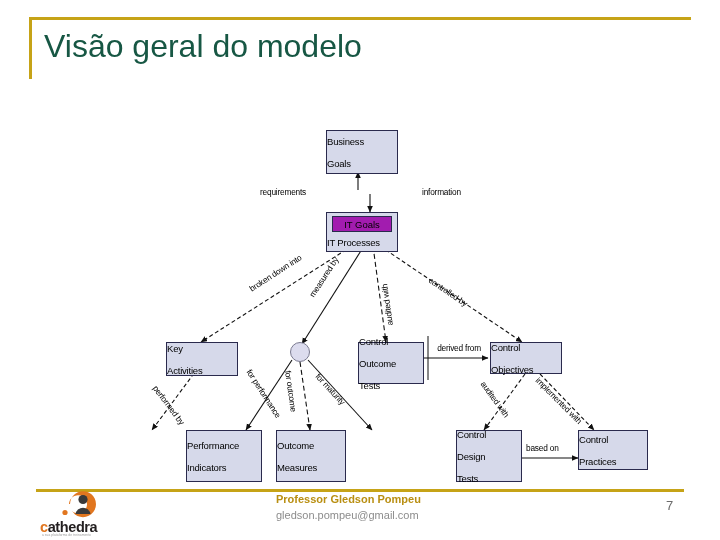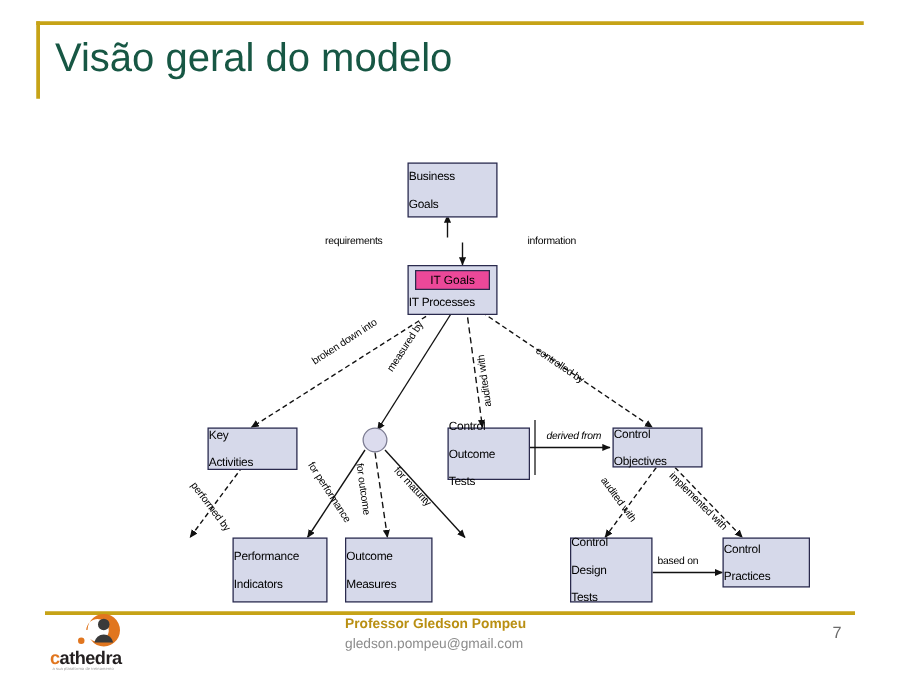--- a/index.html
+++ b/index.html
@@ -66,21 +66,21 @@
     line-height: 11px;
     text-align: left;
     display: flex;
     align-items: center;
     justify-content: center;
     letter-spacing: -0.2px;
   }
   .dg-box span { display: block; width: 100%; }
   .dg-inner {
     position: absolute;
-    background: #ec4899;
+    background: #a21caf;
     border: 1.2px solid #2a2a4d;
     box-sizing: border-box;
     font-size: 9.5px;
     line-height: 11px;
     text-align: center;
     display: flex;
     align-items: center;
     justify-content: center;
     color: #000;
   }
@@ -288,21 +288,21 @@
     <div class="dg-label rot" style="left:178px; top:168px; transform:rotate(-33deg);">broken down into</div>
     <div class="dg-label rot" style="left:238px; top:176px; transform:rotate(-57deg);">measured by</div>
     <div class="dg-label rot" style="left:316px; top:208px; transform:rotate(-98deg);">audited with</div>
     <div class="dg-label rot" style="left:362px; top:158px; transform:rotate(34deg);">controlled by</div>
 
     <div class="dg-label rot" style="left:88px; top:266px; transform:rotate(53deg);">performed by</div>
     <div class="dg-label rot" style="left:182px; top:250px; transform:rotate(57deg);">for performance</div>
     <div class="dg-label rot" style="left:222px; top:252px; transform:rotate(82deg);">for outcome</div>
     <div class="dg-label rot" style="left:250px; top:254px; transform:rotate(47deg);">for maturity</div>
 
-    <div class="dg-label" style="left:364px; top:226px; width:50px; white-space:normal;font-style:italic;">
+    <div class="dg-label" style="left:364px; top:226px; width:50px; white-space:normal;">
       <span>derived from</span>
     </div>
 
     <div class="dg-label rot" style="left:416px; top:262px; transform:rotate(54deg);">audited with</div>
     <div class="dg-label rot" style="left:470px; top:258px; transform:rotate(45deg);">implemented with</div>
     <div class="dg-label" style="left:456px; top:326px;">based on</div>
   </div>
 
   <div id="footer-rule"></div>
 

